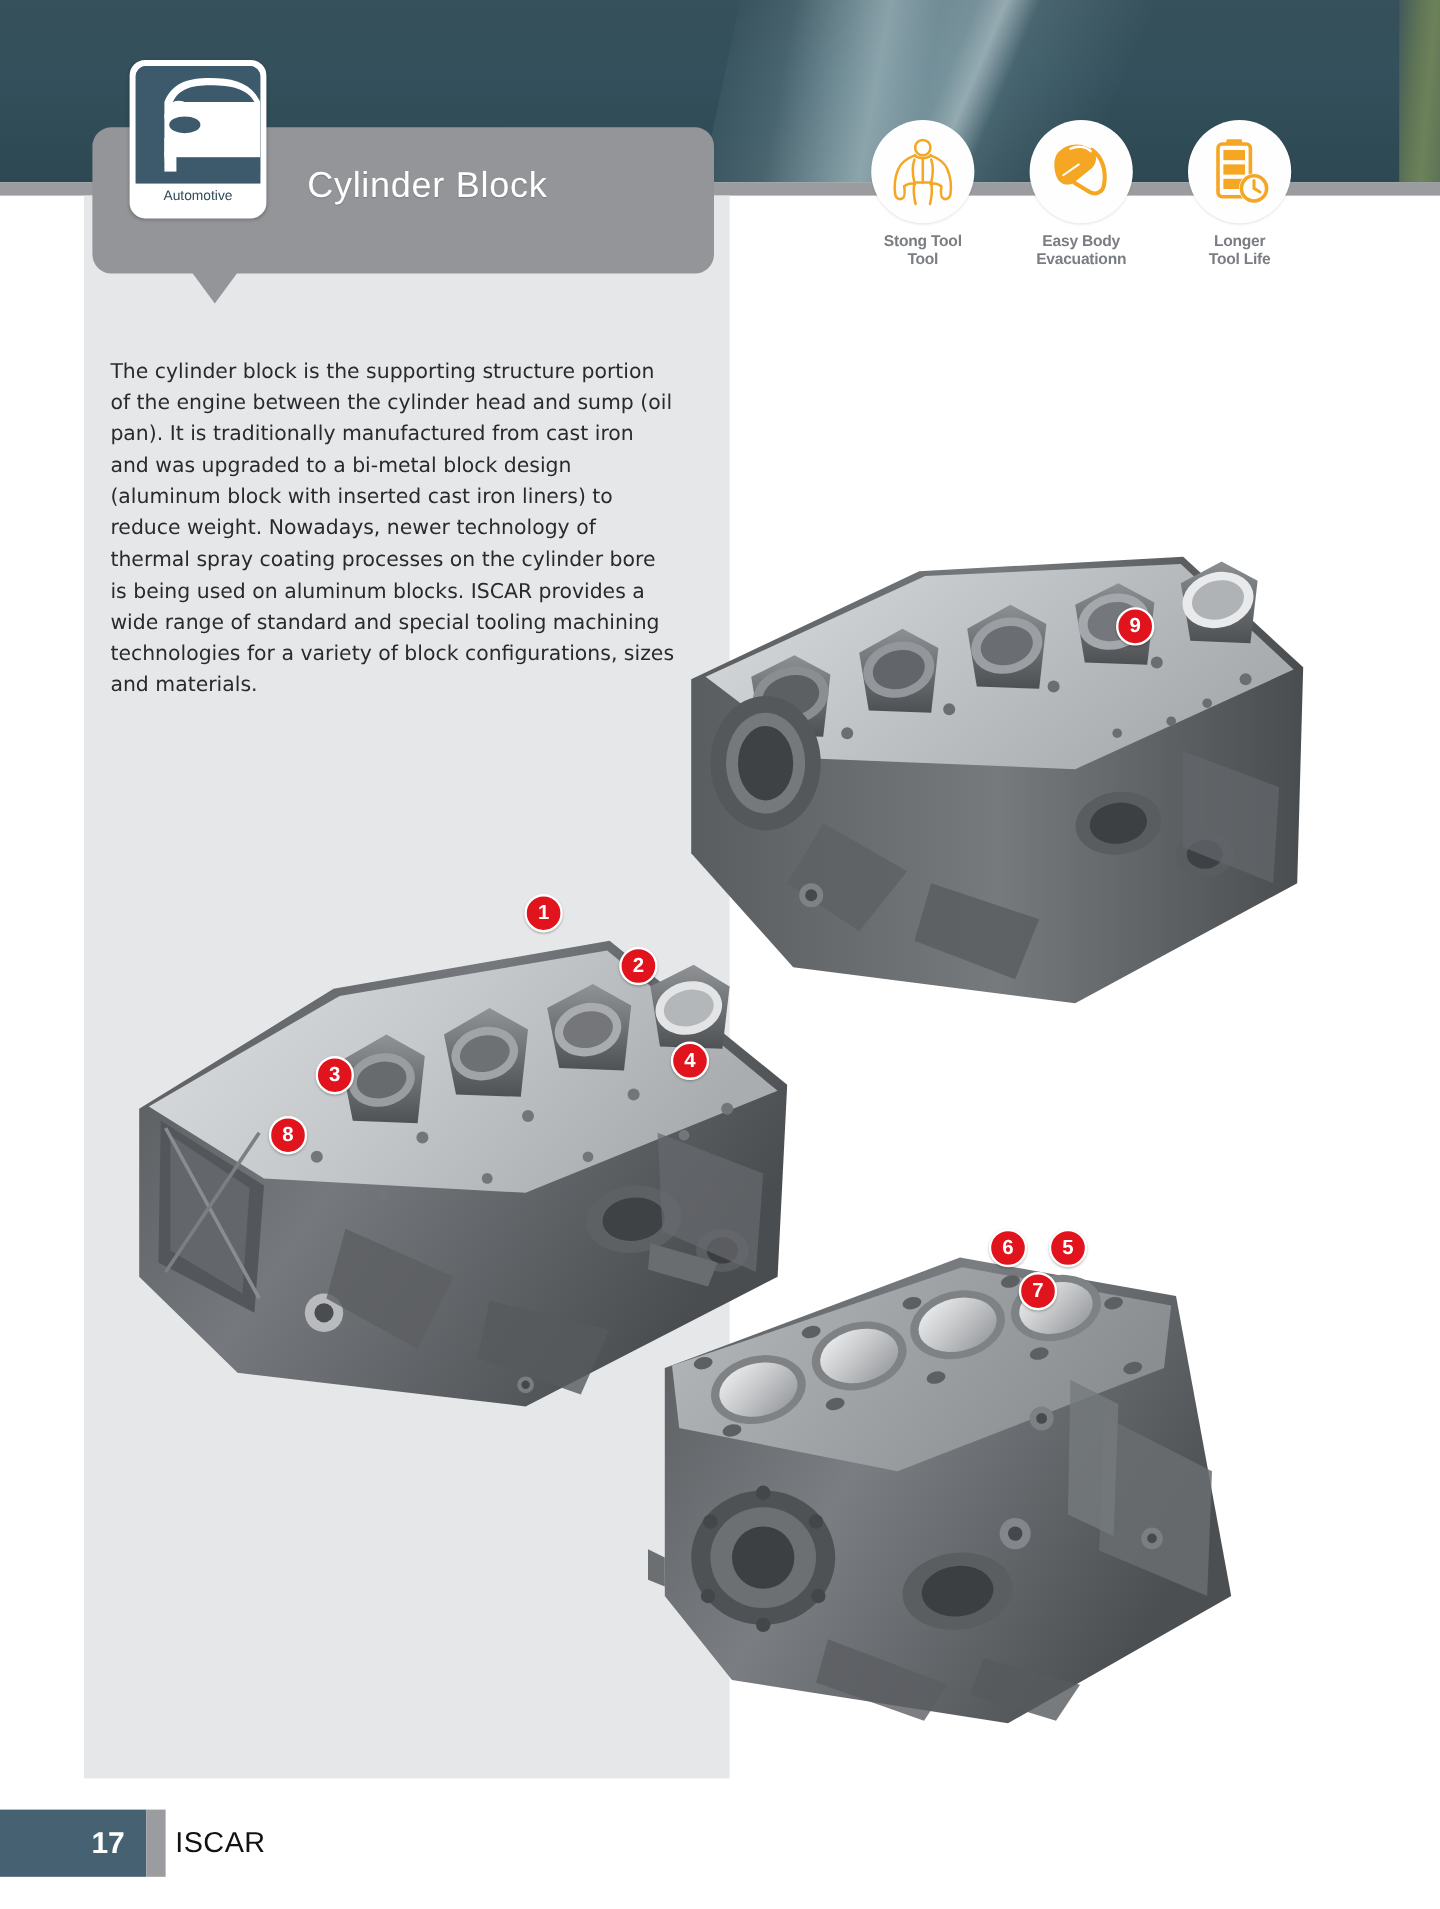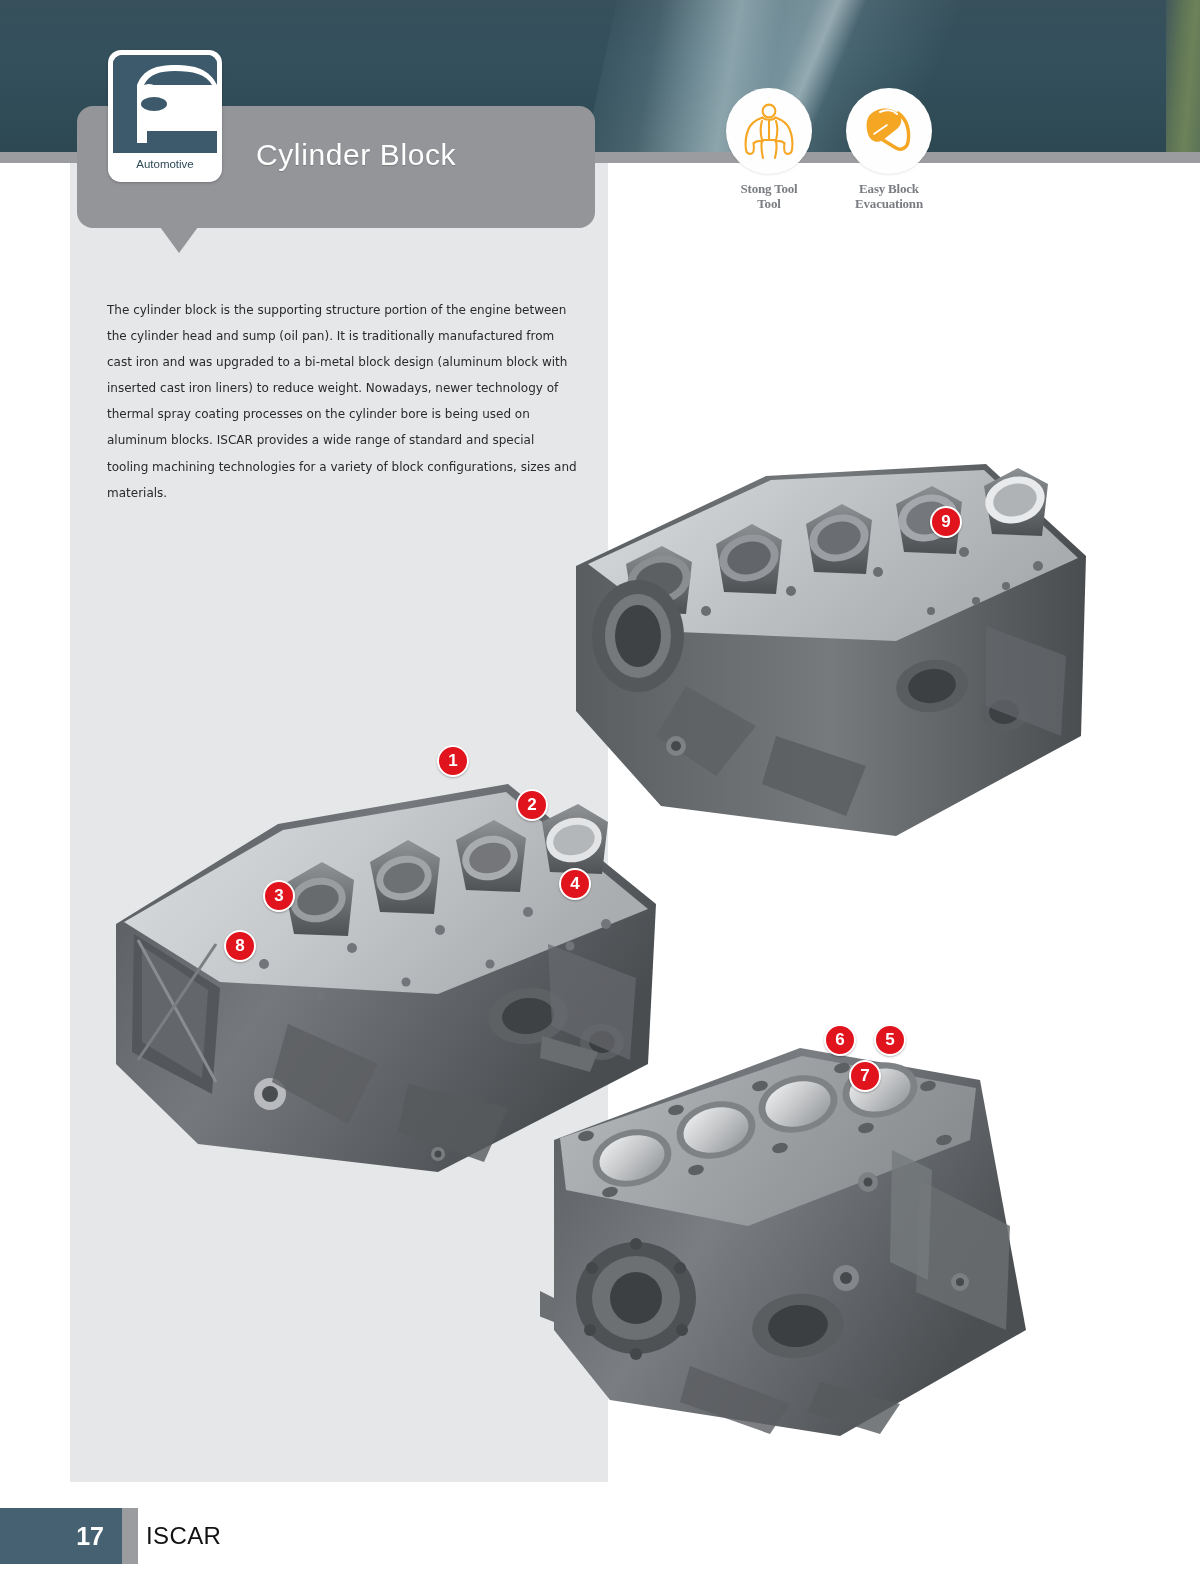--- a/index.html
+++ b/index.html
@@ -113,25 +113,24 @@
     width: 114px; height: 23px;
     line-height: 23px;
     text-align: center;
     font-size: 11.5px;
     color: #2f4a58;
   }
 
   
   .feature-row {
     position: absolute;
-    left: 716px; top: 88px;
+    left: 716px; top: 100px;
     width: 370px; height: 130px;
     display: flex;
-    gap: 14px;
-    font-family: Liberation Serif, serif;
+    gap: 26px;
   }
   .feature {
     width: 106px;
     display: flex;
     flex-direction: column;
     align-items: center;
   }
   .feature-circle {
     width: 86px; height: 86px;
     border-radius: 50%;
@@ -147,23 +146,23 @@
     font-size: 13px;
     font-weight: bold;
     color: #7a7d82;
     line-height: 1.18;
     letter-spacing: -0.2px;
   }
 
   
   .body-text {
     position: absolute;
-    left: 107px; top: 297px;
+    left: 92px; top: 297px;
     width: 470px;
-    font-size: 12px;
+    font-size: 17px;
     line-height: 26.1px;
     color: #2a2a2c;
     font-family: "DejaVu Sans", sans-serif;
   }
 
   
   .engine {
     position: absolute;
   }
   .engine svg { display: block; }
@@ -276,25 +275,43 @@
   <div class="feature">
     <div class="feature-circle">
       <svg width="58" height="54" viewBox="0 0 58 54">
         <path d="M9 12 C16 3, 30 2, 38 9 C43 13, 42 20, 38 24 L23 36 C17 40, 10 37, 8 30 C6 23, 6 17, 9 12 Z" fill="#f5a623"></path>
         <path d="M23 36 L36 44 C41 47, 47 44, 48 38 C50 27, 47 15, 38 9" fill="none" stroke="#f5a623" stroke-width="3.4" stroke-linecap="round"></path>
         <path d="M20 8 C26 5, 33 6, 37 10" fill="none" stroke="#ffffff" stroke-width="2" stroke-linecap="round"></path>
         <path d="M14 30 L27 21" fill="none" stroke="#ffffff" stroke-width="1.6" stroke-linecap="round"></path>
       </svg>
     </div>
     <div class="feature-label">
-      <span>Easy Block</span><br>
+      <span>Easy Body</span><br>
       <span>Evacuationn</span>
     </div>
   </div>
 
+  <div class="feature">
+    <div class="feature-circle">
+      <svg width="54" height="58" viewBox="0 0 54 58">
+        <rect x="16" y="2" width="13" height="4" rx="1" fill="#f5a623"></rect>
+        <rect x="9" y="6" width="27" height="44" rx="3.5" fill="none" stroke="#f5a623" stroke-width="3"></rect>
+        <rect x="13.5" y="11" width="18" height="8.5" fill="#f5a623"></rect>
+        <rect x="13.5" y="23" width="18" height="8.5" fill="#f5a623"></rect>
+        <rect x="13.5" y="35" width="18" height="8.5" fill="#f5a623"></rect>
+        <circle cx="39" cy="43" r="12.5" fill="#ffffff"></circle>
+        <circle cx="39" cy="43" r="10.5" fill="none" stroke="#f5a623" stroke-width="3"></circle>
+        <path d="M39 36.5 L39 43 L44 46" fill="none" stroke="#f5a623" stroke-width="2.6" stroke-linecap="round"></path>
+      </svg>
+    </div>
+    <div class="feature-label">
+      <span>Longer</span><br>
+      <span>Tool Life</span>
+    </div>
+  </div>
 
 </div>
 
 <div class="body-text">The cylinder block is the supporting structure portion of the engine between the cylinder head and sump (oil pan). It is traditionally manufactured from cast iron and was upgraded to a bi-metal block design (aluminum block with inserted cast iron liners) to reduce weight. Nowadays, newer technology of thermal spray coating processes on the cylinder bore is being used on aluminum blocks. ISCAR provides a wide range of standard and special tooling machining technologies for a variety of block configurations, sizes and materials.</div>
 
 <div class="engine" style="left:566px; top:436px; width:540px; height:420px;">
   <svg width="540" height="420" viewBox="0 0 540 420">
     <defs>
       <linearGradient id="gTopA" x1="0" y1="0" x2="1" y2="1">
         <stop offset="0%" stop-color="#cfd1d3"></stop>

